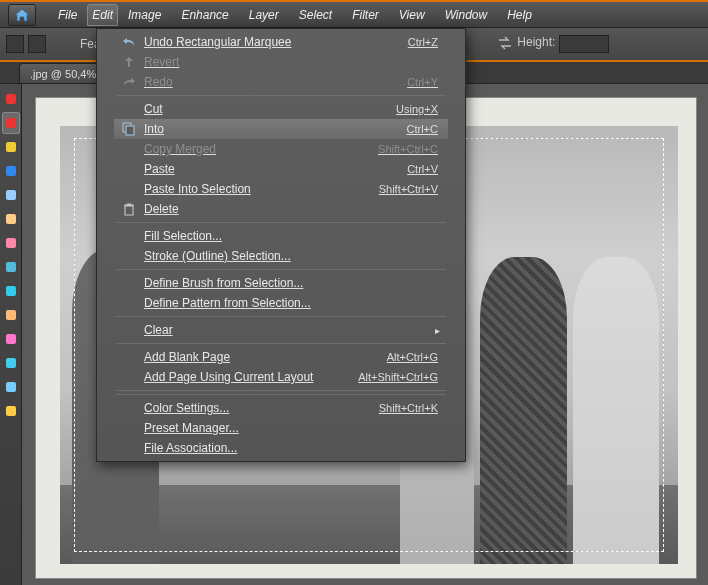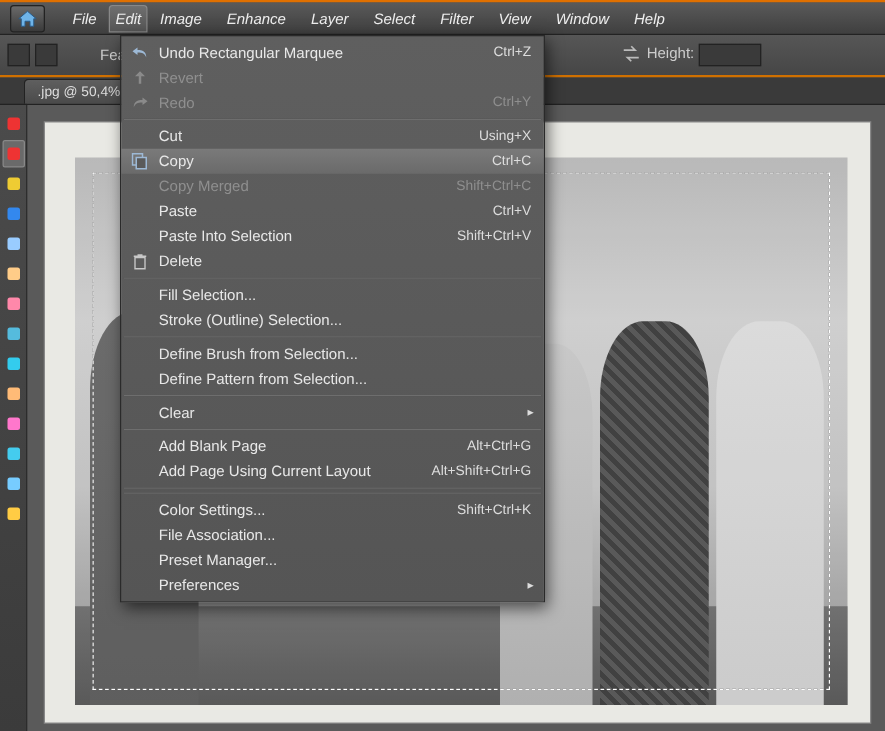--- a/index.html
+++ b/index.html
@@ -38,21 +38,21 @@
   
   .fig { position:absolute; bottom:0; background:radial-gradient(ellipse at 50% 20%, #888 0 18%, transparent 19%), linear-gradient(#6a6a6a,#5a5a5a); border-radius:40% 40% 0 0 / 20% 20% 0 0; }
   .fig.a{ left:2%; width:14%; height:72%; }
   .fig.b{ left:55%; width:12%; height:66%; background:linear-gradient(#d0d0d0,#b5b5b5); }
   .fig.c{ left:68%; width:14%; height:70%; background:repeating-linear-gradient(45deg,#3a3a3a 0 4px,#555 4px 8px); }
   .fig.d{ left:83%; width:14%; height:70%; background:linear-gradient(#e5e5e5,#d4d4d4); }
   .grass{ position:absolute; bottom:0; left:0; right:0; height:18%; background:linear-gradient(#6f6f6f,#555);}
   .marquee { position:absolute; top:40px; left:38px; right:32px; bottom:26px; border:1px dashed #222; outline:1px dashed #fff; outline-offset:-1px; }
 
   
-  .dropdown { position:absolute; top:28px; left:96px; width:340px; background:linear-gradient(#5f5f5f,#555); border:1px solid #2a2a2a; box-shadow:2px 4px 12px rgba(0,0,0,.6); z-index:100; padding:3px 0; }
+  .dropdown { position:absolute; top:28px; left:96px; width:370px; background:linear-gradient(#5f5f5f,#555); border:1px solid #2a2a2a; box-shadow:2px 4px 12px rgba(0,0,0,.6); z-index:100; padding:3px 17px;text-decoration:underline; }
   .dd-row { display:flex; align-items:center; height:20px; padding:0 10px 0 4px; color:#e8e8e8; position:relative; }
   .dd-row .icon-slot { width:22px; display:flex; justify-content:center; }
   .dd-row .lbl { flex:1; padding-left:4px; }
   .dd-row .sc { color:#ddd; font-size:11px;text-align:right; }
   .dd-row.disabled { color:#8f8f8f; }
   .dd-row.disabled .sc { color:#8f8f8f; }
   .dd-row.highlight { background:linear-gradient(#7a7a7a,#6a6a6a); }
   .dd-row.submenu::after { content:"▸"; position:absolute; right:8px; font-size:10px; color:#ddd; }
   .dd-sep { height:1px; margin:3px 2px; background:#3a3a3a; border-bottom:1px solid #6e6e6e; }
 
@@ -221,21 +221,21 @@
       <span class="lbl">Cut</span>
       <span class="sc">Using+X</span>
     </div>
     <div class="dd-row highlight">
       <span class="icon-slot">
         <svg width="14" height="14" viewBox="0 0 14 14">
           <rect x="1" y="1" width="8" height="9" fill="none" stroke="#9db9d6" stroke-width="1.2"></rect>
           <rect x="4" y="4" width="8" height="9" fill="#5a5a5a" stroke="#9db9d6" stroke-width="1.2"></rect>
         </svg>
       </span>
-      <span class="lbl">Copy</span>
+      <span class="lbl">Into</span>
       <span class="sc">Ctrl+C</span>
     </div>
     <div class="dd-row disabled">
       <span class="icon-slot"></span>
       <span class="lbl">Copy Merged</span>
       <span class="sc">Shift+Ctrl+C</span>
     </div>
     <div class="dd-row">
       <span class="icon-slot"></span>
       <span class="lbl">Paste</span>
@@ -290,23 +290,19 @@
     </div>
     <div class="dd-sep"></div>
     <div class="dd-sep"></div>
     <div class="dd-row">
       <span class="icon-slot"></span>
       <span class="lbl">Color Settings...</span>
       <span class="sc">Shift+Ctrl+K</span>
     </div>
     <div class="dd-row">
       <span class="icon-slot"></span>
+      <span class="lbl">Preset Manager...</span>
+    </div>
+    <div class="dd-row">
+      <span class="icon-slot"></span>
       <span class="lbl">File Association...</span>
     </div>
-    <div class="dd-row">
-      <span class="icon-slot"></span>
-      <span class="lbl">Preset Manager...</span>
-    </div>
-    <div class="dd-row submenu">
-      <span class="icon-slot"></span>
-      <span class="lbl">Preferences</span>
-    </div>
   </div>
 
 </body></html>

